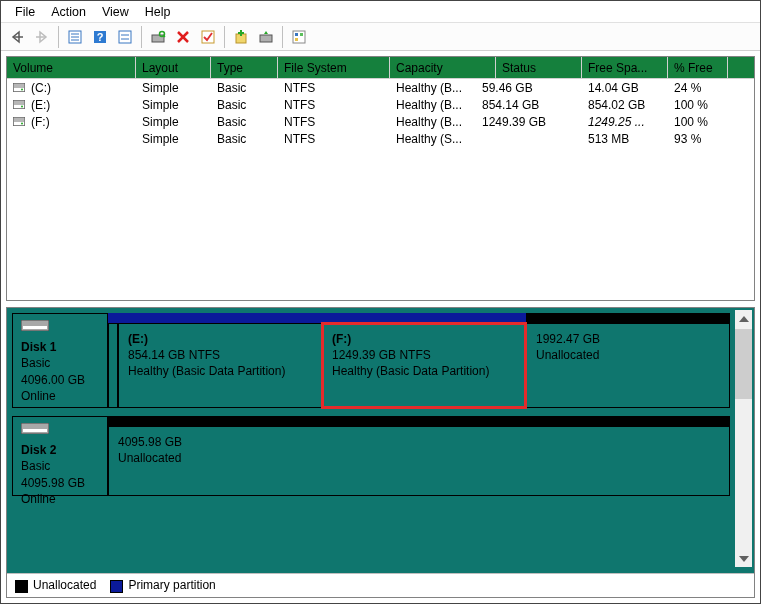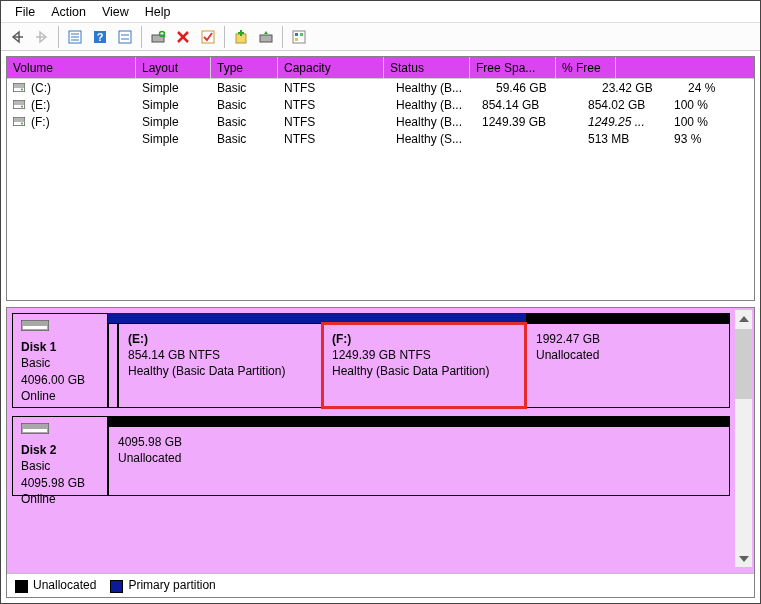--- a/index.html
+++ b/index.html
@@ -10,28 +10,28 @@
 .title-text { font-size:12.5px; flex:1; }
 .window-controls { display:flex; }
 .win-btn { width:46px; height:30px; display:flex; align-items:center; justify-content:center; cursor:default; }
 .menubar { height:21px; display:flex; align-items:center; padding:0 6px; font-size:12.5px; }
 .menu-item { padding:2px 8px; cursor:default; }
 .toolbar { height:29px; border-top:1px solid #e1e1e1; border-bottom:1px solid #d0d0d0; display:flex; align-items:center; padding:0 4px; gap:1px; background:#fcfcfc; }
 .tb-sep { width:1px; height:22px; background:#c0c0c0; margin:0 3px; }
 .tb-btn { width:24px; height:24px; display:flex; align-items:center; justify-content:center; cursor:default; }
 .client { flex:1; padding:5px 5px 5px 5px; display:flex; flex-direction:column; gap:6px; overflow:hidden; }
 .volume-table { border:1px solid #828282; flex:0 0 245px; display:flex; flex-direction:column; background:#fff; }
-.vt-head { display:flex; height:22px; background:#d946ef; border-bottom:0; }
+.vt-head { display:flex; height:22px; background:#15803d; border-bottom:0; }
 .vt-head .vt-col { border-right:1px solid #d0d0d0; border-bottom:1px solid #d0d0d0; display:flex; align-items:center; padding:0 6px; font-size:12px; cursor:default; }
 .vt-body { flex:1; overflow:auto; }
 .vt-row { display:flex; height:17px; }
 .vt-row .vt-col { display:flex; align-items:center; padding:0 6px; font-size:12px; white-space:nowrap; overflow:hidden; }
 .drive-ico { width:12px; height:9px; margin-right:6px; }
 
-.disk-view { border:1px solid #828282; flex:1; display:flex; flex-direction:column; background:#f0abfc; position:relative; }
+.disk-view { border:1px solid #828282; flex:1; display:flex; flex-direction:column; background:#0f766e; position:relative; }
 .dv-scroll { flex:1; overflow:hidden; padding:5px 24px 5px 5px; }
 .dv-scrollbar { position:absolute; right:2px; top:2px; bottom:30px; width:17px; background:#f0f0f0; display:flex; flex-direction:column; }
 .sb-arrow { height:17px; display:flex; align-items:center; justify-content:center; cursor:default; }
 .sb-thumb { background:#cdcdcd; }
 .disk-entry { display:flex; margin-bottom:8px; }
 .disk-label { width:101px; border:1px solid #000; padding:6px 8px; font-size:12px; line-height:1.35; }
 .disk-label .disk-icon { width:28px; height:11px; margin-bottom:4px; }
 .partitions { flex:1; display:flex; flex-direction:column; }
 .part-stripe { display:flex; height:10px; }
 .part-stripe .seg { height:100%; }
@@ -132,42 +132,43 @@
         </svg>
       </div>
   </div>
 
   <div class="client">
     <div class="volume-table">
       <div class="vt-head">
         <div class="vt-col" style="width:129px">Volume</div>
         <div class="vt-col" style="width:75px">Layout</div>
         <div class="vt-col" style="width:67px">Type</div>
+        <div class="vt-col" style="width:112px">File System</div>
         <div class="vt-col" style="width:106px">Capacity</div>
         <div class="vt-col" style="width:86px">Status</div>
         <div class="vt-col" style="width:86px">Free Spa...</div>
         <div class="vt-col" style="width:60px">% Free</div>
         <div class="vt-col" style="flex:1;border-right:none"></div>
       </div>
       <div class="vt-body" id="vt-body">
           <div class="vt-row">
             <div class="vt-col" style="width: 129px;">
               <svg class="drive-ico" viewBox="0 0 12 9">
                 <rect x="0" y="0" width="12" height="9" fill="#b7b7b7" stroke="#555"></rect>
                 <rect x="1" y="5" width="10" height="3" fill="#fff"></rect>
                 <circle cx="9" cy="6.5" r="1" fill="#27a827"></circle>
               </svg>
               <span>(C:)</span>
             </div>
             <div class="vt-col" style="width: 75px;">Simple</div>
             <div class="vt-col" style="width: 67px;">Basic</div>
             <div class="vt-col" style="width: 112px;">NTFS</div>
             <div class="vt-col" style="width: 86px;">Healthy (B...</div>
-            <div class="vt-col" style="width: 106px; margin-left: 14px;">59.46 GB</div>
-            <div class="vt-col" style="width: 86px;">23.42 GB</div>
+            <div class="vt-col" style="width: 106px;">59.46 GB</div>
+            <div class="vt-col" style="width: 86px;">14.04 GB</div>
             <div class="vt-col" style="width: 60px;">24 %</div>
           </div>
           <div class="vt-row">
             <div class="vt-col" style="width: 129px;">
               <svg class="drive-ico" viewBox="0 0 12 9">
                 <rect x="0" y="0" width="12" height="9" fill="#b7b7b7" stroke="#555"></rect>
                 <rect x="1" y="5" width="10" height="3" fill="#fff"></rect>
                 <circle cx="9" cy="6.5" r="1" fill="#27a827"></circle>
               </svg>
               <span>(E:)</span>

